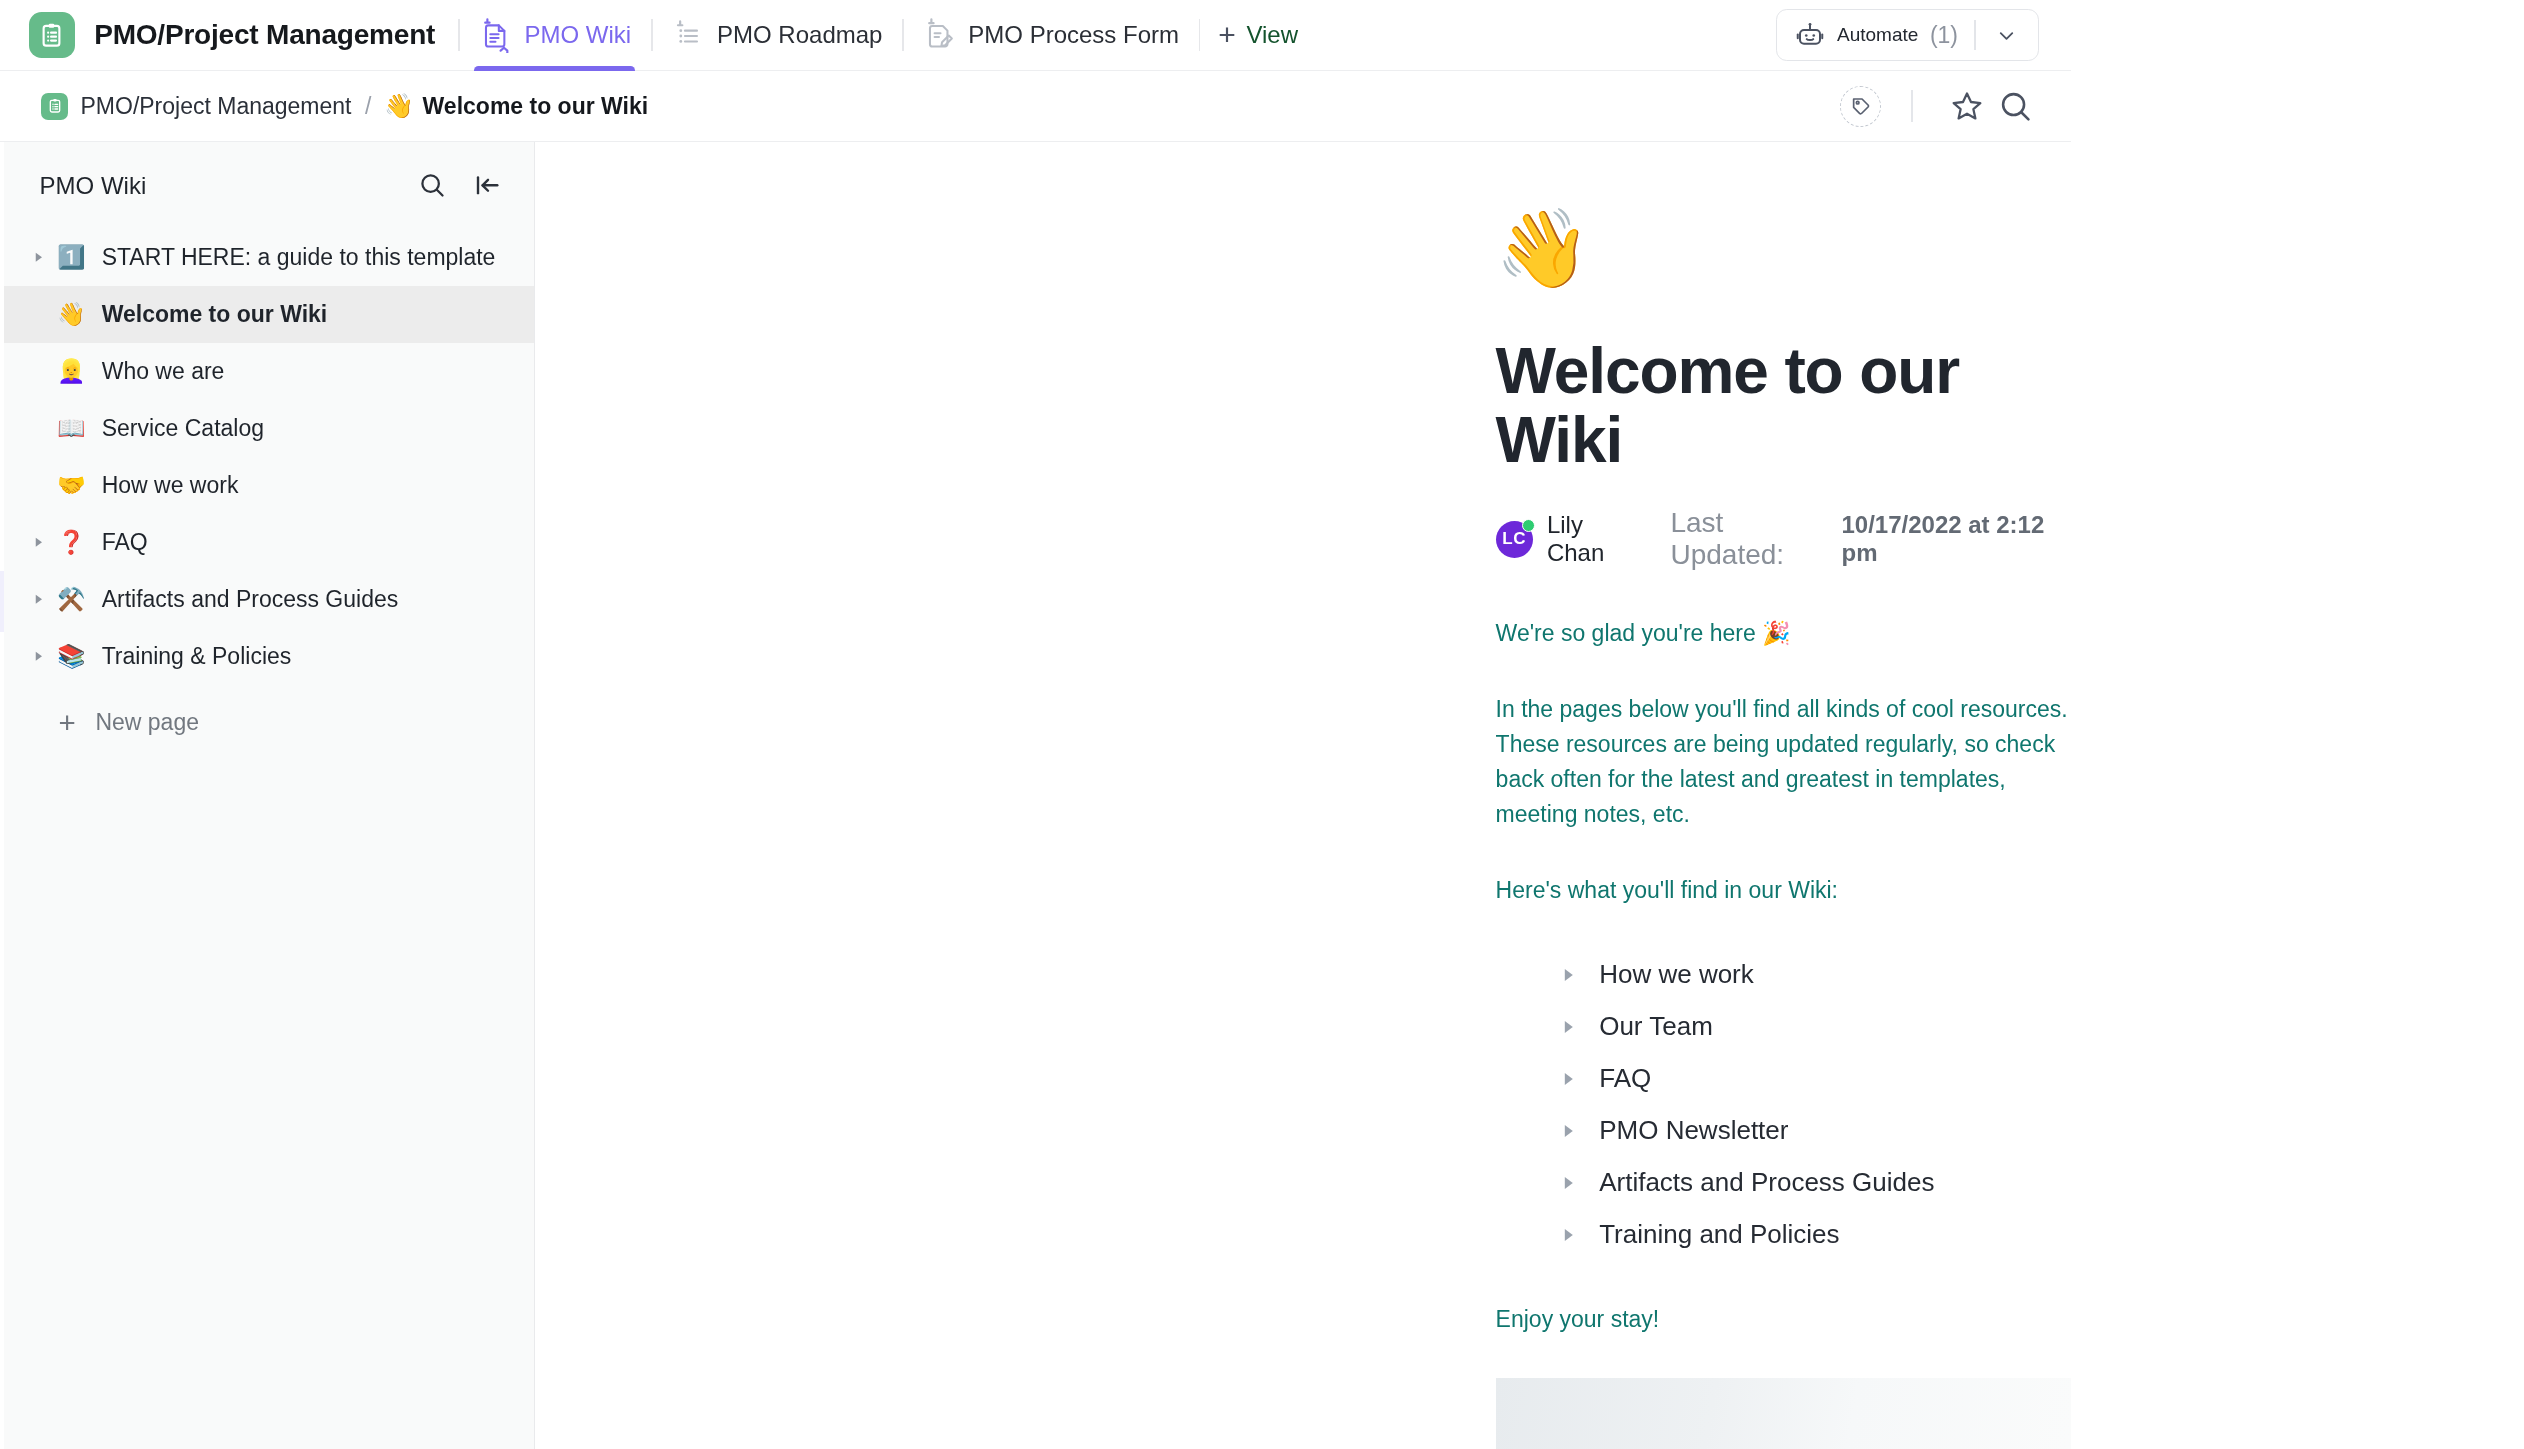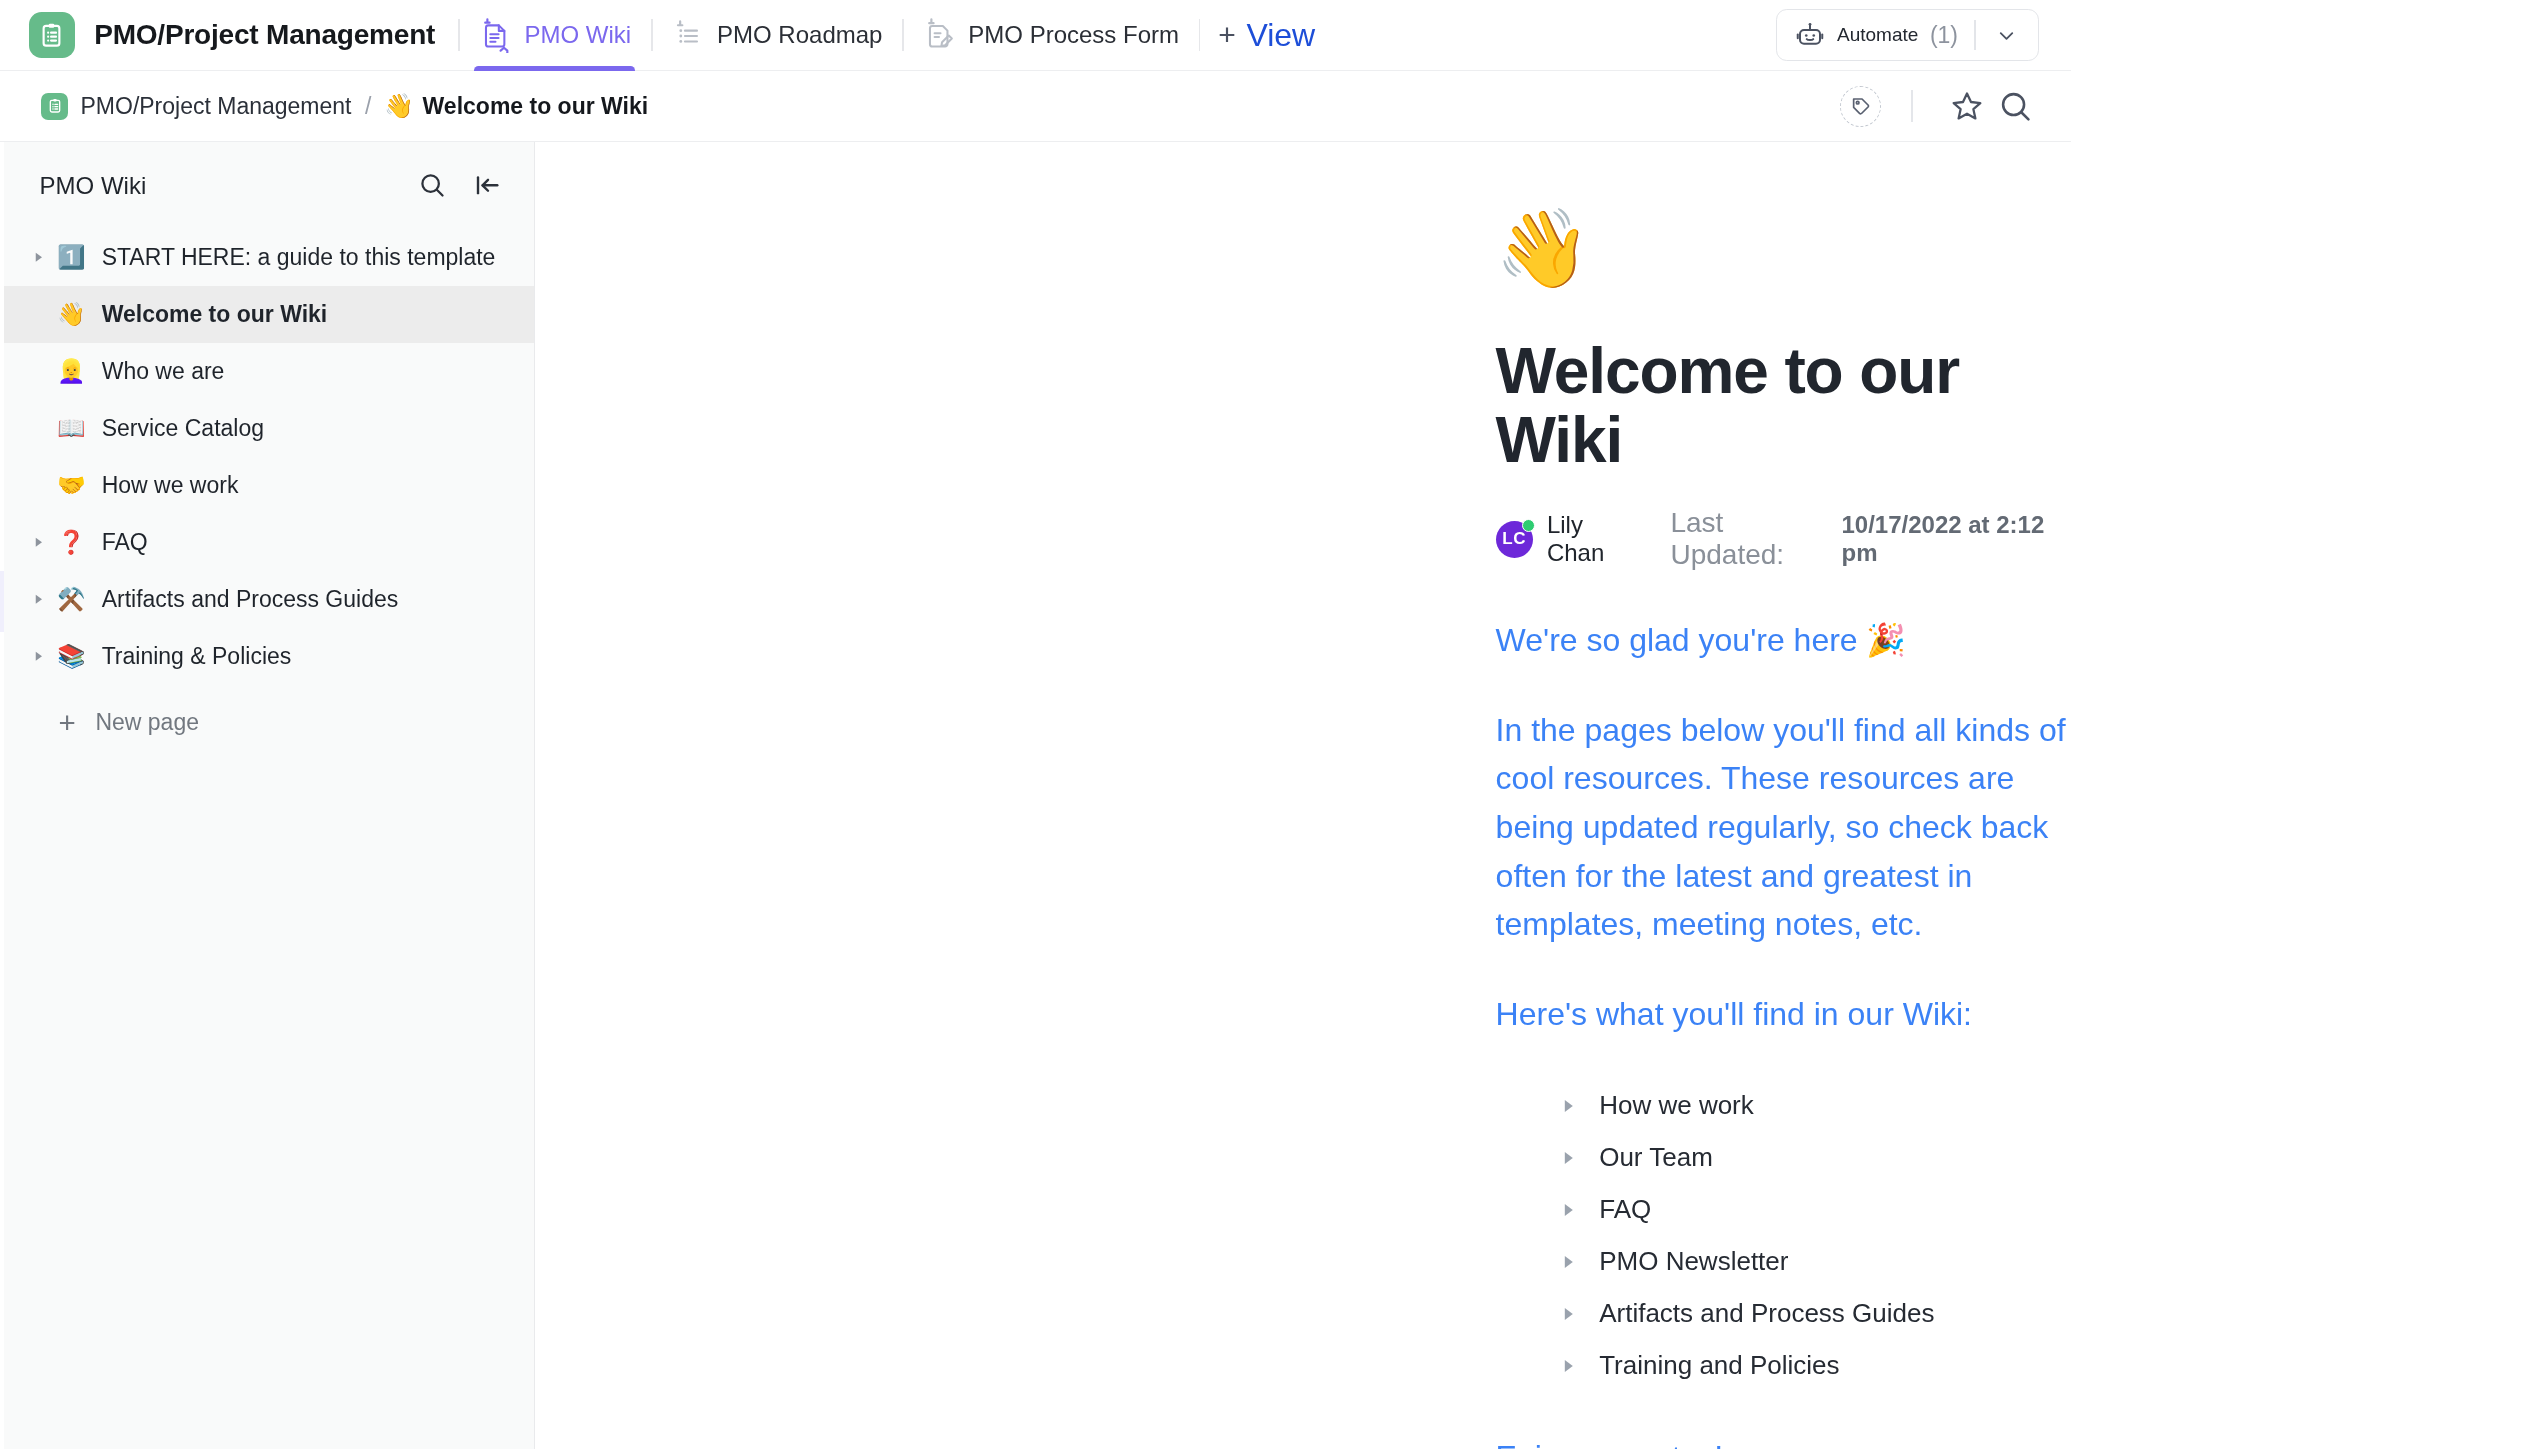--- a/index.html
+++ b/index.html
@@ -53,21 +53,21 @@
   .tab-icon { width: 36px; height: 36px; flex: 0 0 36px; display: block; }
   .addview {
     display: flex; align-items: center; gap: 10.7px;
     padding: 0 19.6px; height: 71px; position: relative; cursor: pointer;
   }
   .addview::before {
     content: ""; position: absolute; left: 0; top: 19.6px;
     width: 1.8px; height: 32px; background: #e6e7ea;
   }
   .addview .plus { font-size: 30px; color: #4a5160; line-height: 1; font-weight: 400; }
-  .addview-label { font-size: 32px; color: #1d4ed8; }
+  .addview-label { font-size: 24px; color: #14532d; }
 
   .automate-btn {
     position: absolute; right: 32px; top: 9px;
     height: 52px; display: flex; align-items: center;
     border: 1.8px solid #e3e5e9; border-radius: 10.7px;
     background: #fff; cursor: pointer;
   }
   .automate-main { display: flex; align-items: center; gap: 11.6px; padding: 0 16px 0 18px; height: 100%; }
   .automate-label { font-size: 19px; color: #232830; }
   .automate-count { font-size: 23px; color: #8d939e; }
@@ -164,21 +164,21 @@
   }
   .presence {
     position: absolute; right: -2.7px; top: -1.8px;
     width: 13.4px; height: 13.4px; border-radius: 50%;
     background: #2ecc71; border: 1.8px solid #fff;
   }
   .meta-name { font-size: 24px; color: #20252c; margin-left: 14.3px; }
   .meta-updated-label { font-size: 28px; color: #8a9099; margin-left: 30px; }
   .meta-updated-value { font-size: 24px; color: #636a74; font-weight: 700; margin-left: 8px; }
 
-  .para { font-size: 32px; line-height: 1.52; color: #3b82f6; margin-bottom: 41px; max-width: 1196px; }
+  .para { font-size: 23px; line-height: 1.52; color: #0f766e; margin-bottom: 41px; max-width: 1196px; }
   .bullets { margin: 0 0 41px 61px; }
   .bullet { display: flex; align-items: center; height: 52px; }
   .bullet .tri {
     width: 23px; flex: 0 0 23px; display: flex; align-items: center; justify-content: center;
     margin-right: 19.6px;
   }
   .bullet .btext { font-size: 26px; color: #262b33; }
 
   .img-block {
     margin-left: 961px; margin-top: 21.4px;

